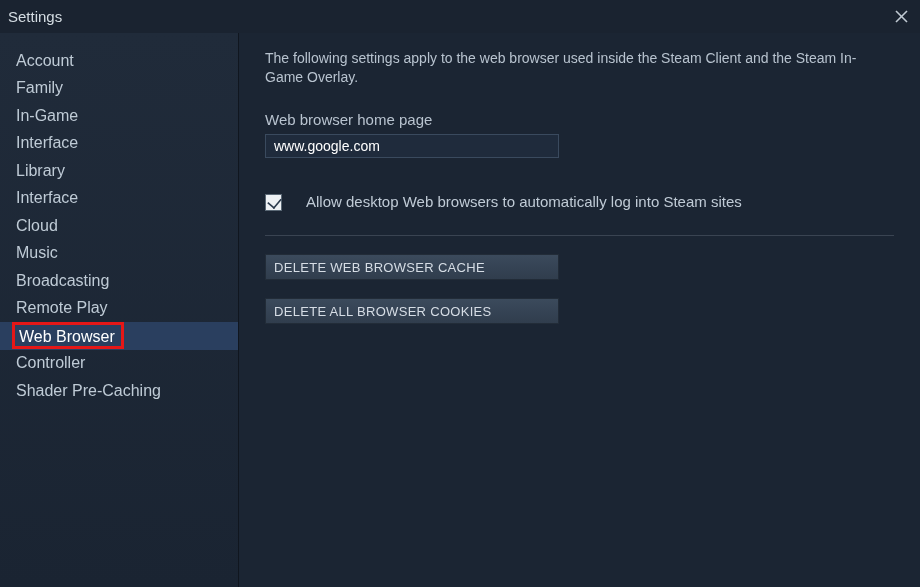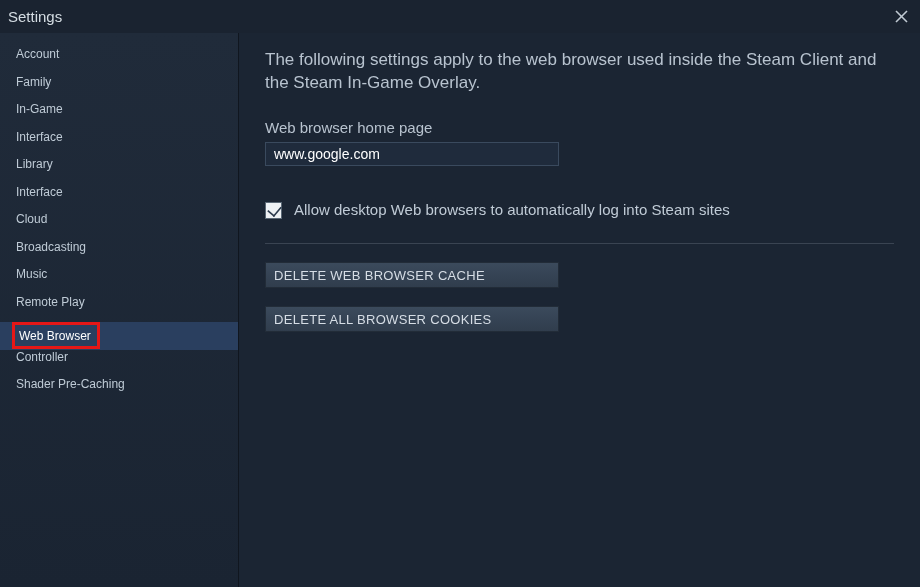--- a/index.html
+++ b/index.html
@@ -36,23 +36,23 @@
   }
   .sidebar {
     width: 239px;
     background: linear-gradient(to bottom, #202b3a 0%, #1a2432 100%);
     padding-top: 14px;
     border-right: 1px solid #10161f;
   }
   .side-item {
     height: 27.5px;
     display: flex;
-    align-items: flex-start;
+    align-items: center;
     padding-left: 16px;
-    font-size: 12px;
+    font-size: 16px;
     color: #bfcbd6;
     cursor: pointer;
   }
   .side-item.selected {
     background: #2a3f5f;
     color: #ffffff;
   }
   .highlight-box {
     border: 3px solid #e61717;
     padding: 0 6px 0 15px;
@@ -62,21 +62,21 @@
     line-height: 23px;
     padding-left: 4px;
   }
   .main {
     flex: 1;
     padding: 16px 26px 16px 26px;
     background: #1b2533;
     overflow: hidden;
   }
   .desc {
-    font-size: 17px;
+    font-size: 14px;
     line-height: 1.35;
     color: #b8c3cf;
     margin-bottom: 24px;
     max-width: 640px;
   }
   .field-label {
     font-size: 15px;
     color: #b8c3cf;
     margin-bottom: 6px;
   }
@@ -87,21 +87,21 @@
     border: 1px solid #3a4a5e;
     color: #ffffff;
     font-size: 14px;
     padding: 0 8px;
     outline: none;
   }
   .check-row {
     display: flex;
     align-items: flex-start;
     margin-top: 34px;
-    gap: 12px;
+    gap: 24px;
   }
   .checkbox {
     width: 17px; height: 17px;
     background: #eef1f4;
     border: 1px solid #5a6875;
     position: relative;
     flex-shrink: 0;
     margin-top: 2px;
   }
   .checkbox::after {
@@ -177,24 +177,24 @@
     <div class="side-item">
         <span>Library</span>
       </div>
     <div class="side-item">
         <span>Interface</span>
       </div>
     <div class="side-item">
         <span>Cloud</span>
       </div>
     <div class="side-item">
+        <span>Music</span>
+      </div>
+    <div class="side-item">
         <span>Broadcasting</span>
-      </div>
-    <div class="side-item">
-        <span>Music</span>
       </div>
     <div class="side-item">
         <span>Remote Play</span>
       </div>
     <div class="side-item selected">
         <span class="highlight-box">Web Browser</span>
       </div>
     <div class="side-item">
         <span>Controller</span>
       </div>

